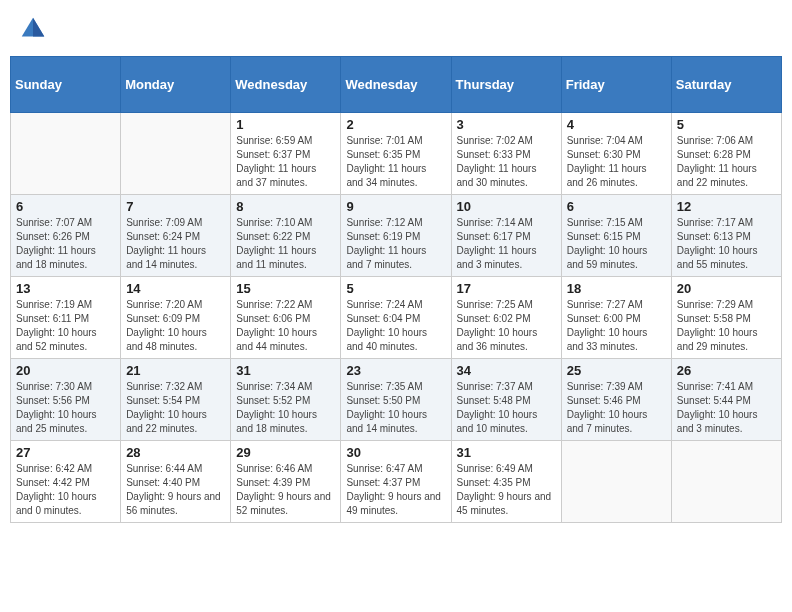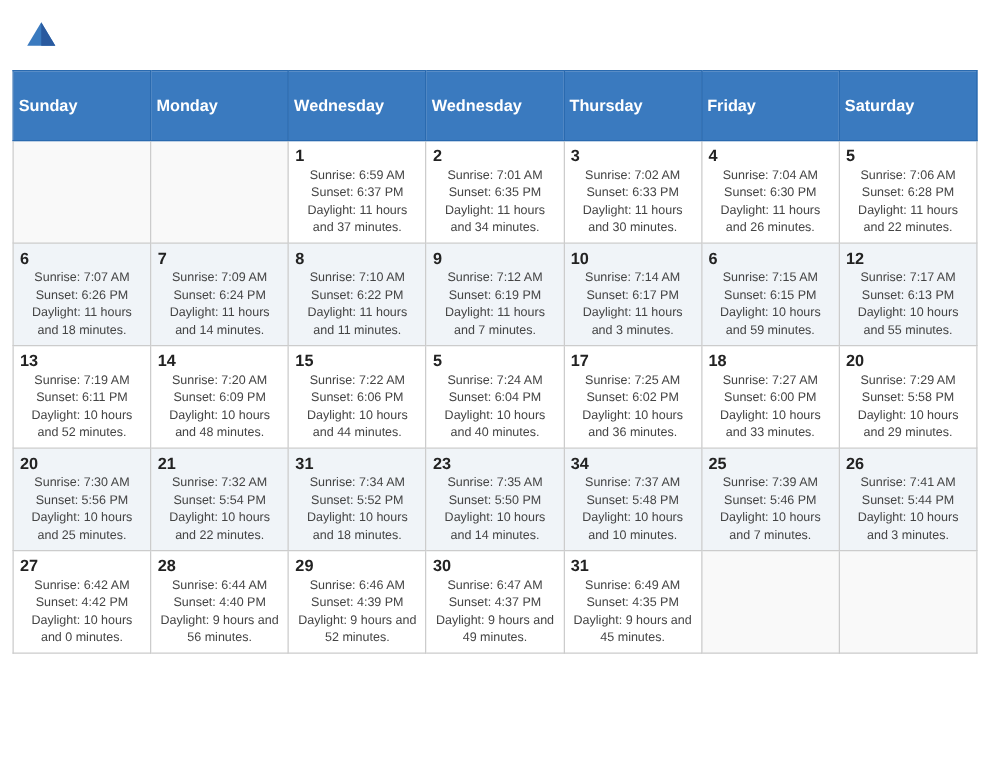--- a/index.html
+++ b/index.html
@@ -86,21 +86,20 @@
       font-size: 13px;
       font-weight: bold;
       display: block;
       margin-bottom: 2px;
       color: #222;
     }
     .day-info {
       font-size: 10px;
       color: #444;
       line-height: 1.4;
-      text-align: center;
     }
     .empty-cell {
       background: #f9f9f9 !important;
     }
   </style>
 </head>
 <body>
 
 <div class="header">
   <div class="logo">

